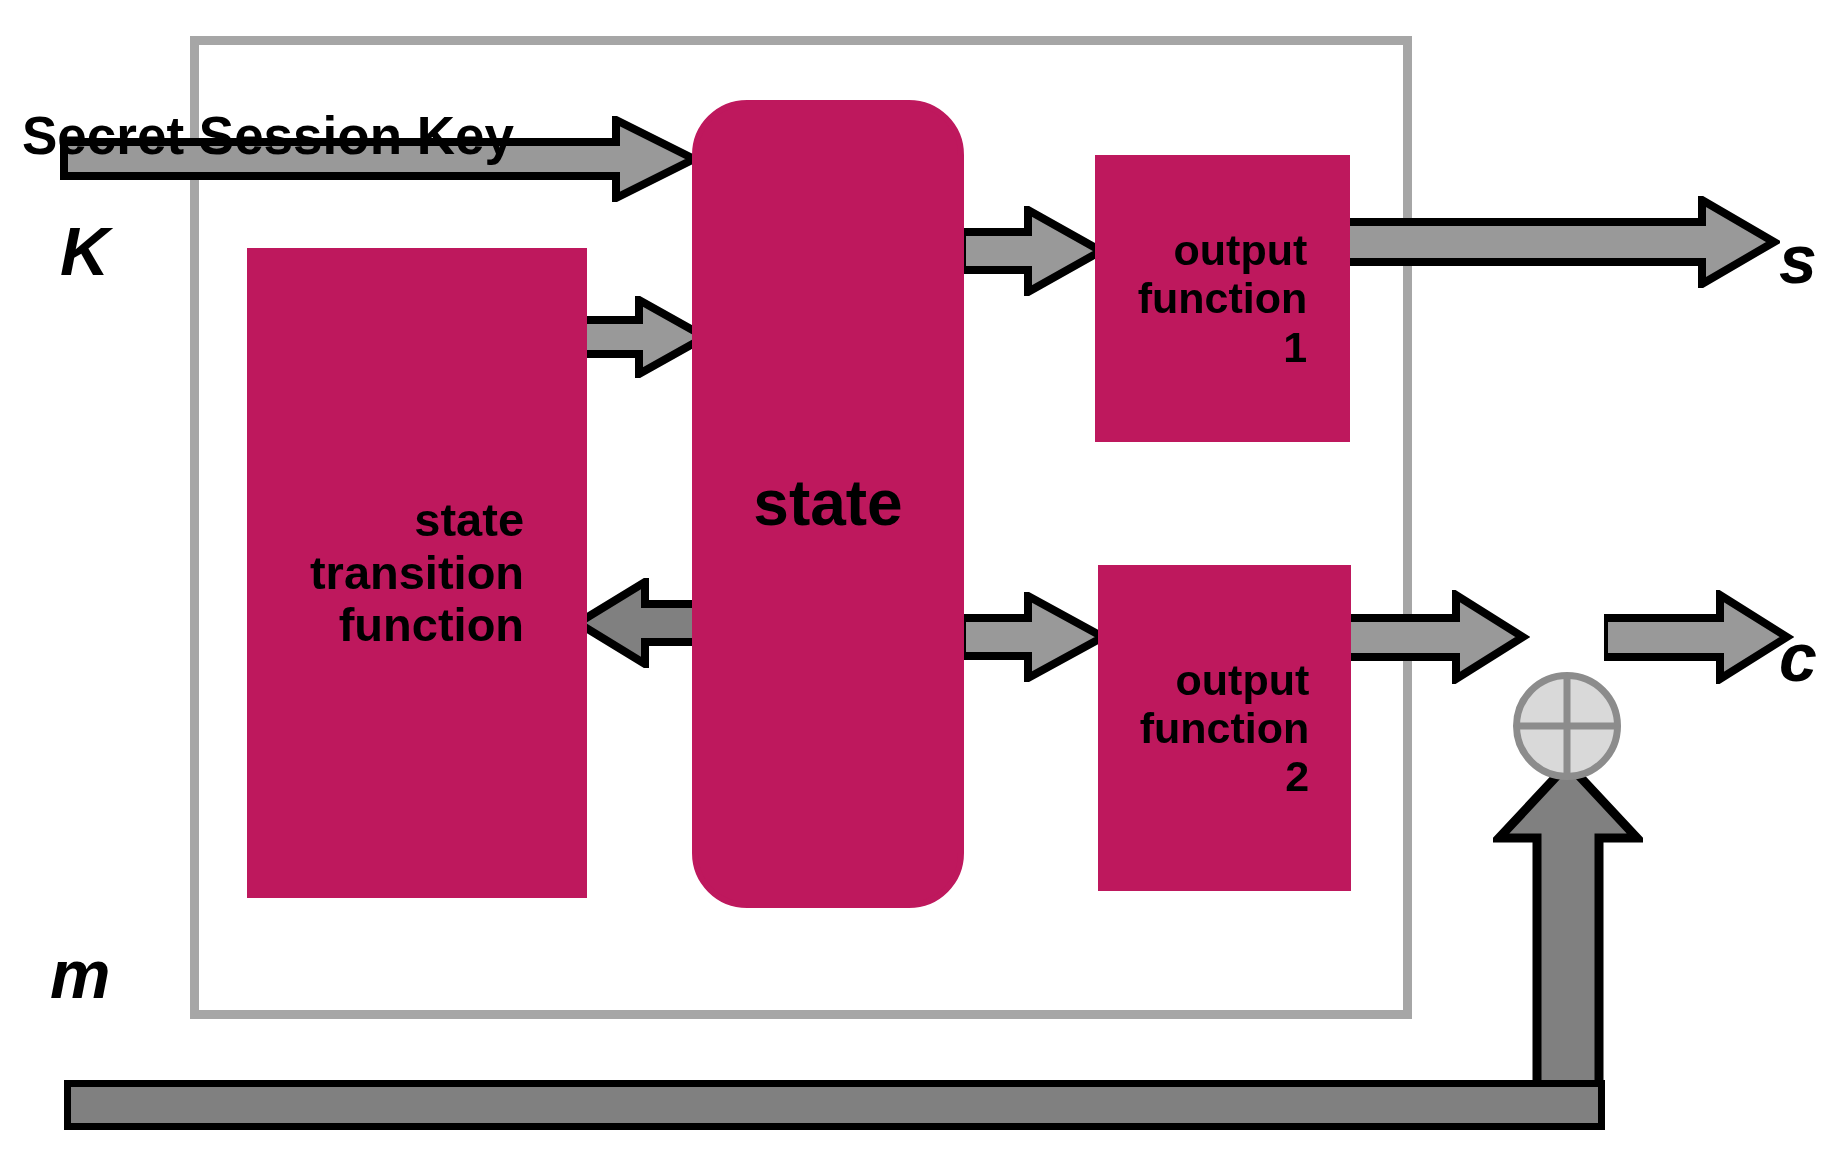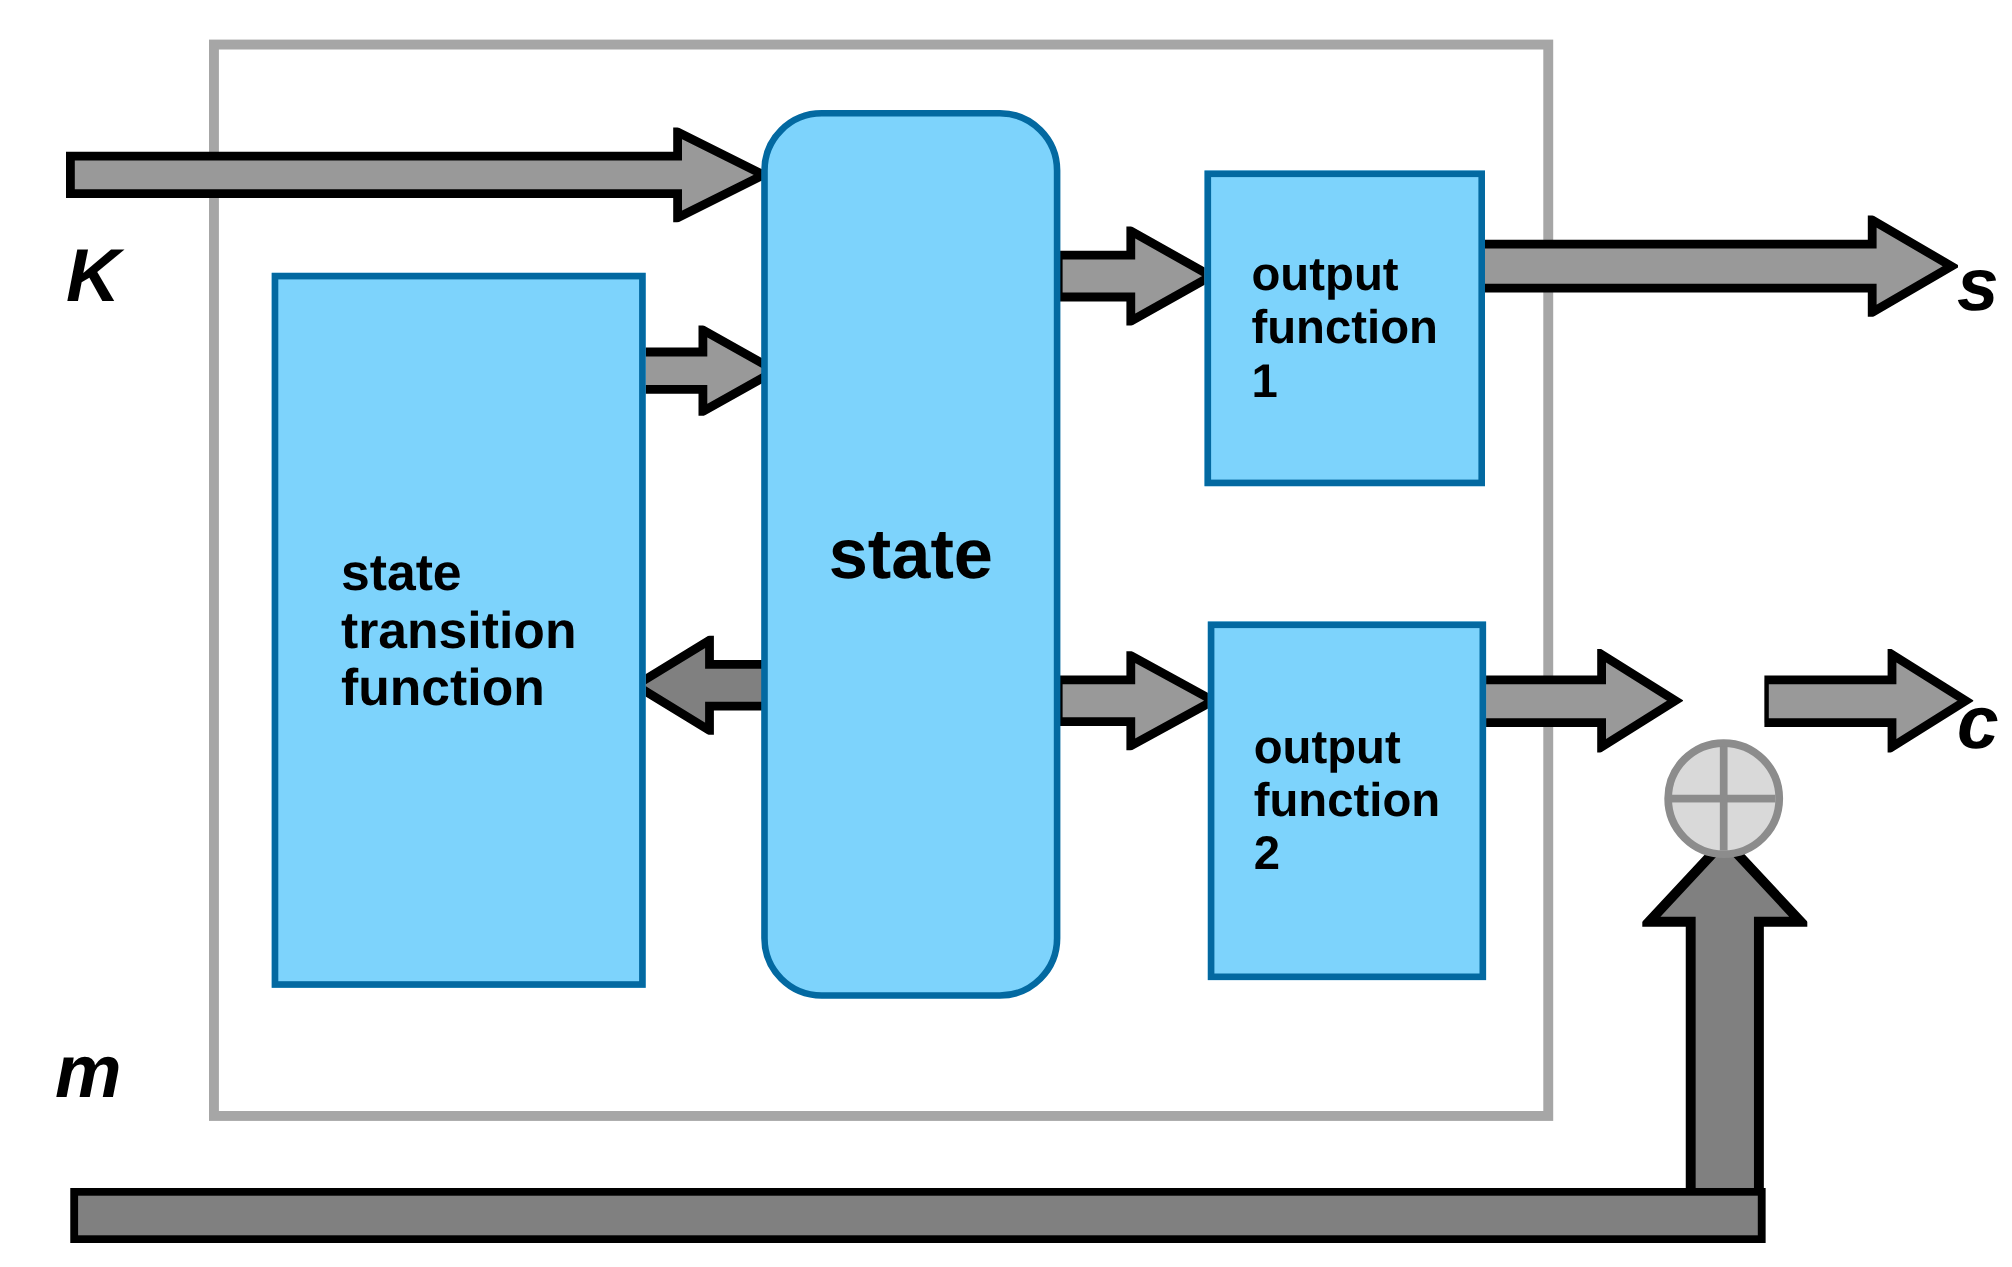--- a/index.html
+++ b/index.html
@@ -9,23 +9,23 @@
   .stage{position:absolute;left:0;top:0;width:1829px;height:1152px;}
 
   
   .outer-frame{
     position:absolute;left:190px;top:36px;width:1222px;height:983px;
     border:9px solid #a6a6a6;box-sizing:border-box;background:transparent;
   }
 
   
   .box{
-    position:absolute;background:#7dd3fc;border:6px solid #0369a1;
+    position:absolute;background:#be185d;border:6px solid #be185d;
     box-sizing:border-box;display:flex;align-items:center;justify-content:center;
-    text-align:left;color:#000;font-weight:bold;line-height:1.12;
+    text-align:right;color:#000;font-weight:bold;line-height:1.12;
   }
   .box-stf{left:247px;top:248px;width:340px;height:650px;font-size:47px;}
   .box-state{left:692px;top:100px;width:272px;height:808px;border-radius:55px;font-size:64px;}
   .box-of1{left:1095px;top:155px;width:255px;height:287px;font-size:43px;}
   .box-of2{left:1098px;top:565px;width:253px;height:326px;font-size:43px;}
 
   
   .arrow{position:absolute;}
 
   
@@ -115,20 +115,21 @@
 2</span>
   </div>
 
   <div class="xor">
     <div class="bar-h"></div>
     <div class="bar-v"></div>
   </div>
 
   <div class="mbar"></div>
 
+  <div class="lbl lbl-ssk">Secret Session Key</div>
 
   <div class="lbl lbl-K">K</div>
 
   <div class="lbl lbl-m">m</div>
 
   <div class="lbl lbl-s">s</div>
 
   <div class="lbl lbl-c">c</div>
 
 </div>

